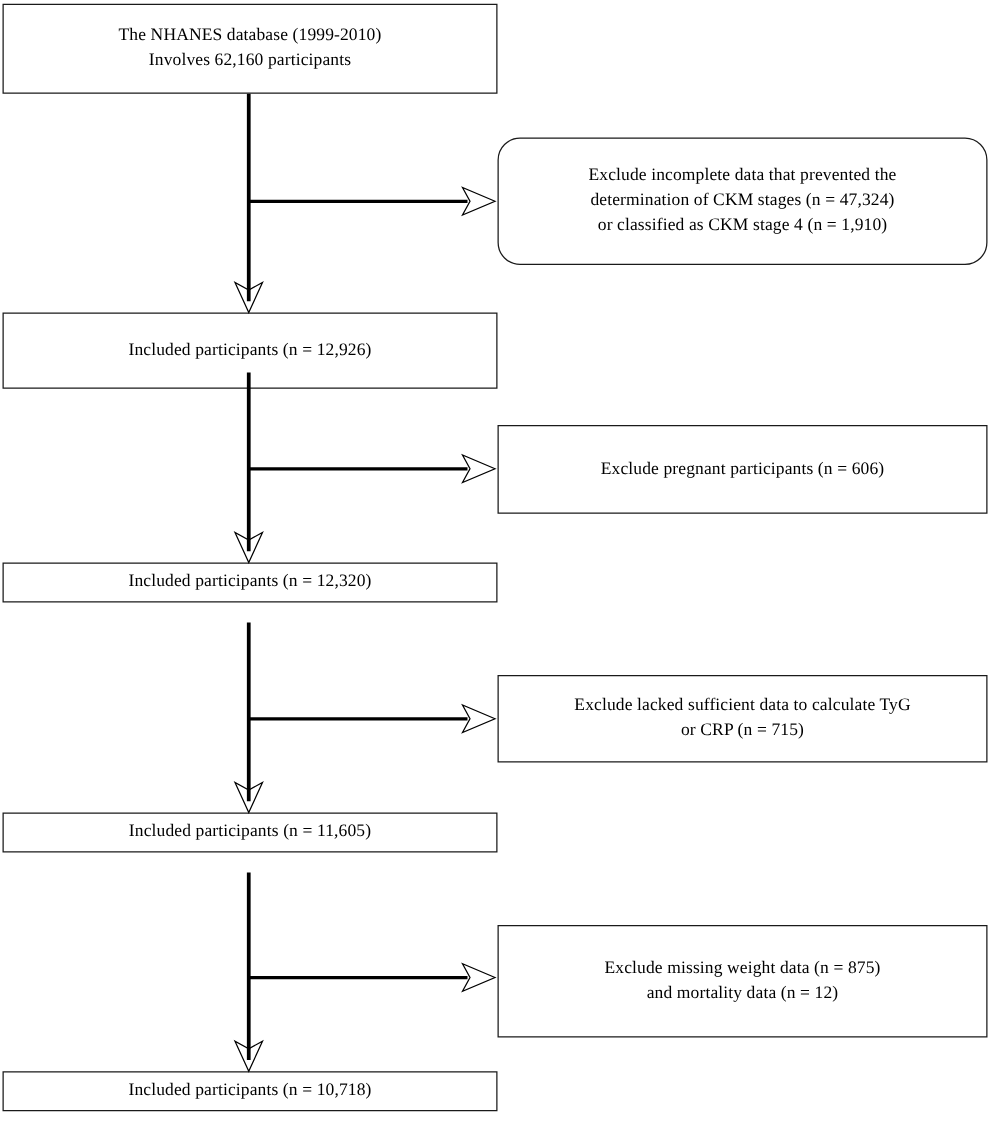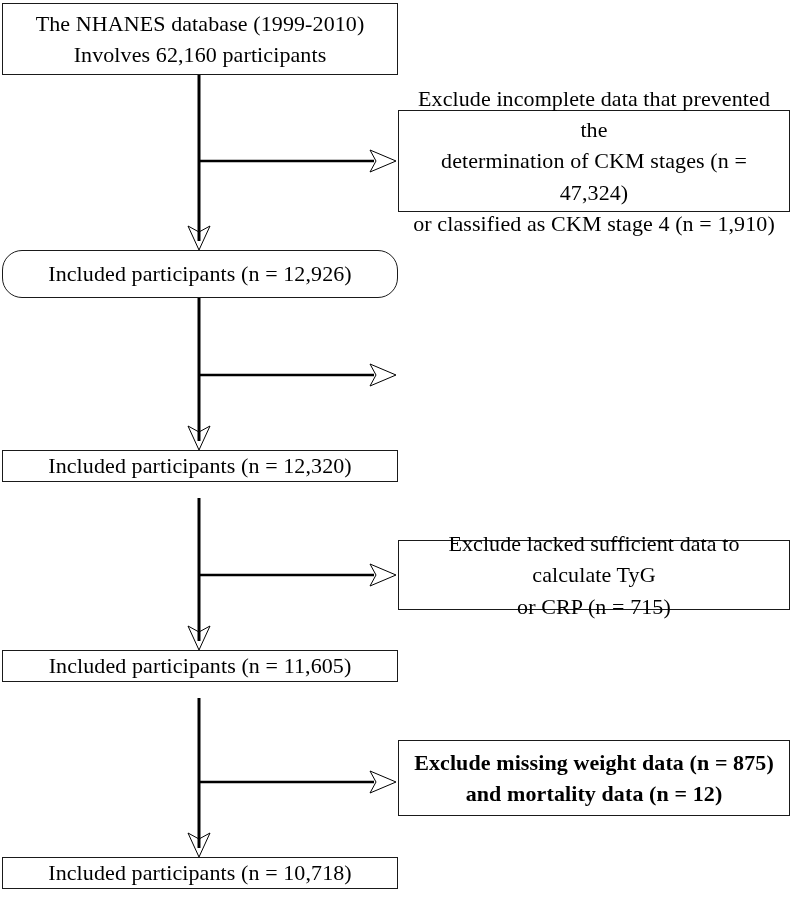--- a/index.html
+++ b/index.html
@@ -31,42 +31,42 @@
     border: 1.6px solid #1a1a1a;
     background: #ffffff;
     display: flex;
     align-items: center;
     justify-content: center;
     text-align: center;
   }
   .box .txt {
     display: block;
     width: 100%;
-    font-size: 22px;
+    font-size: 14px;
     line-height: 1.42;
     letter-spacing: 0.1px;
     padding: 0 8px;
     box-sizing: border-box;
     white-space: pre-line;
   }
 
   
   .box-main { left: 2px; width: 396px; }
   .box-m1 { top: 3px;   height: 72px; }
-  .box-m2 { top: 250px; height: 48px; border-radius: 20px; }
+  .box-m2 { top: 250px; height: 61px; }
   .box-m3 { top: 450px; height: 32px; }
   .box-m4 { top: 650px; height: 32px; }
   .box-m5 { top: 857px; height: 32px; }
 
   
   .box-ex { left: 398px; width: 392px; }
-  .box-e1 { top: 110px; height: 102px; }
+  .box-e1 { top: 110px; height: 102px; border-radius: 18px; }
   .box-e2 { top: 340px; height: 71px; }
   .box-e3 { top: 540px; height: 70px; justify-content: center; }
-  .box-e4 { top: 740px; height: 76px; font-weight: bold; }
+  .box-e4 { top: 740px; height: 90px; }
 
   
   #wires {
     position: absolute;
     left: 0;
     top: 0;
     width: 797px;
     height: 909px;
     pointer-events: none;
   }
@@ -91,20 +91,23 @@
   <div class="box box-ex box-e1">
     <span class="txt">Exclude incomplete data that prevented the
 determination of CKM stages (n = 47,324)
 or classified as CKM stage 4 (n = 1,910)</span>
   </div>
 
   <div class="box box-main box-m2">
     <span class="txt">Included participants (n = 12,926)</span>
   </div>
 
+  <div class="box box-ex box-e2">
+    <span class="txt">Exclude pregnant participants (n = 606)</span>
+  </div>
 
   <div class="box box-main box-m3">
     <span class="txt">Included participants (n = 12,320)</span>
   </div>
 
   <div class="box box-ex box-e3">
     <span class="txt">Exclude lacked sufficient data to calculate TyG
 or CRP (n = 715)</span>
   </div>
 

